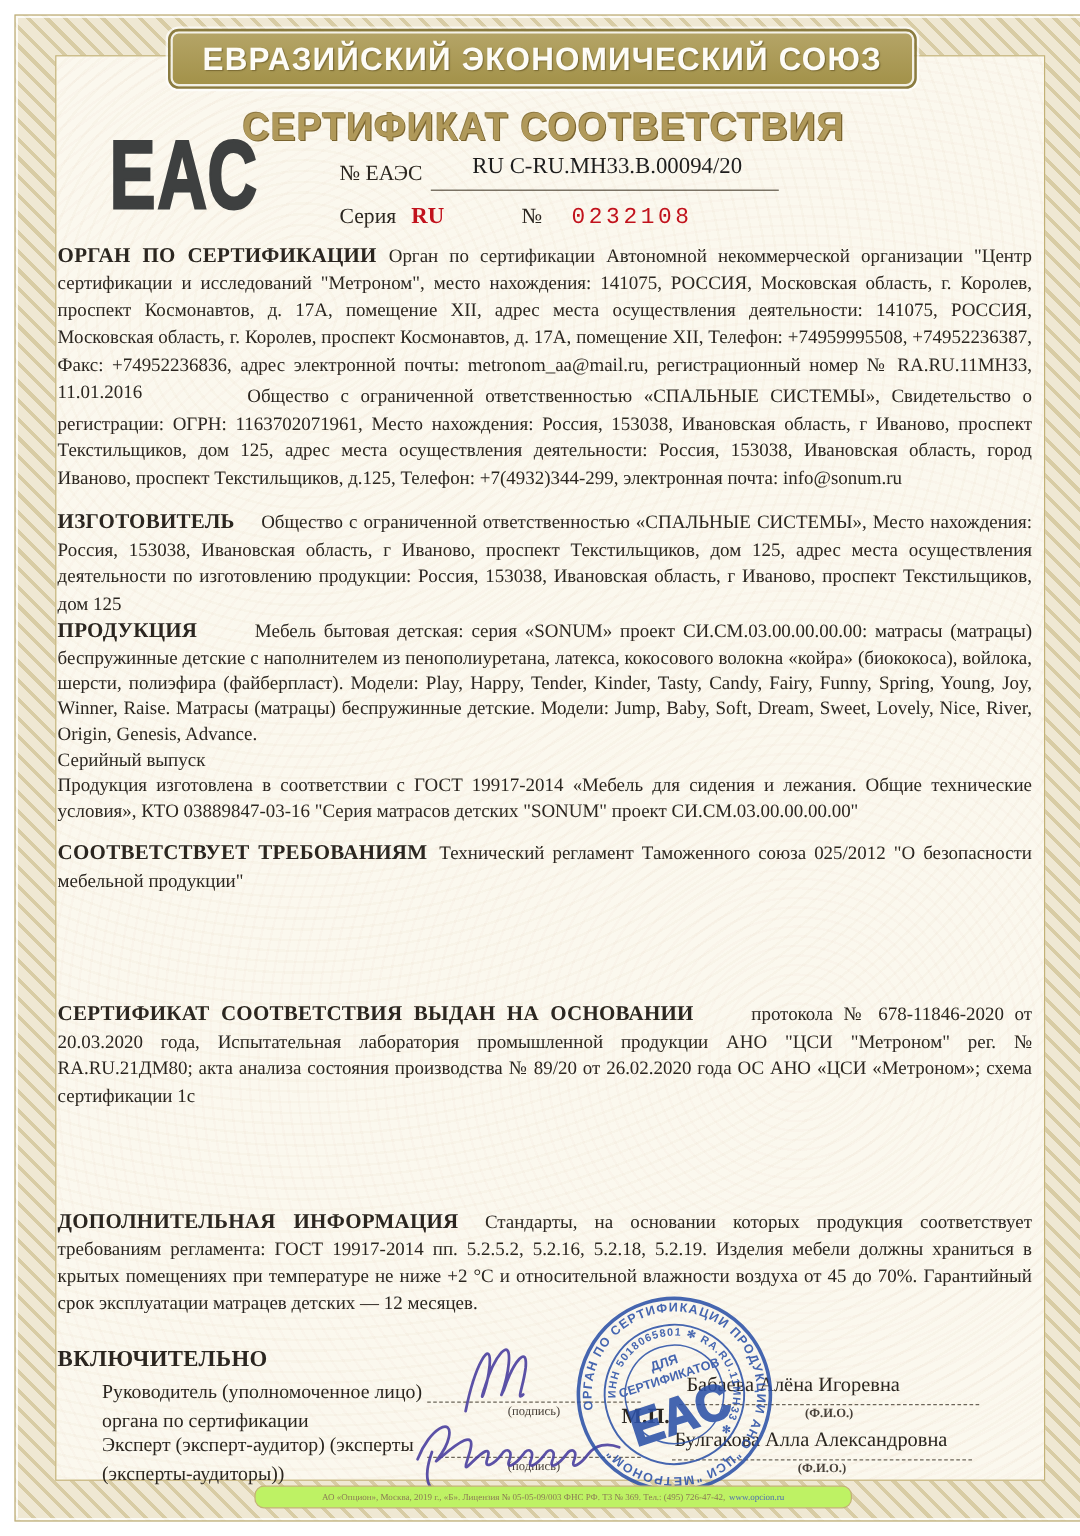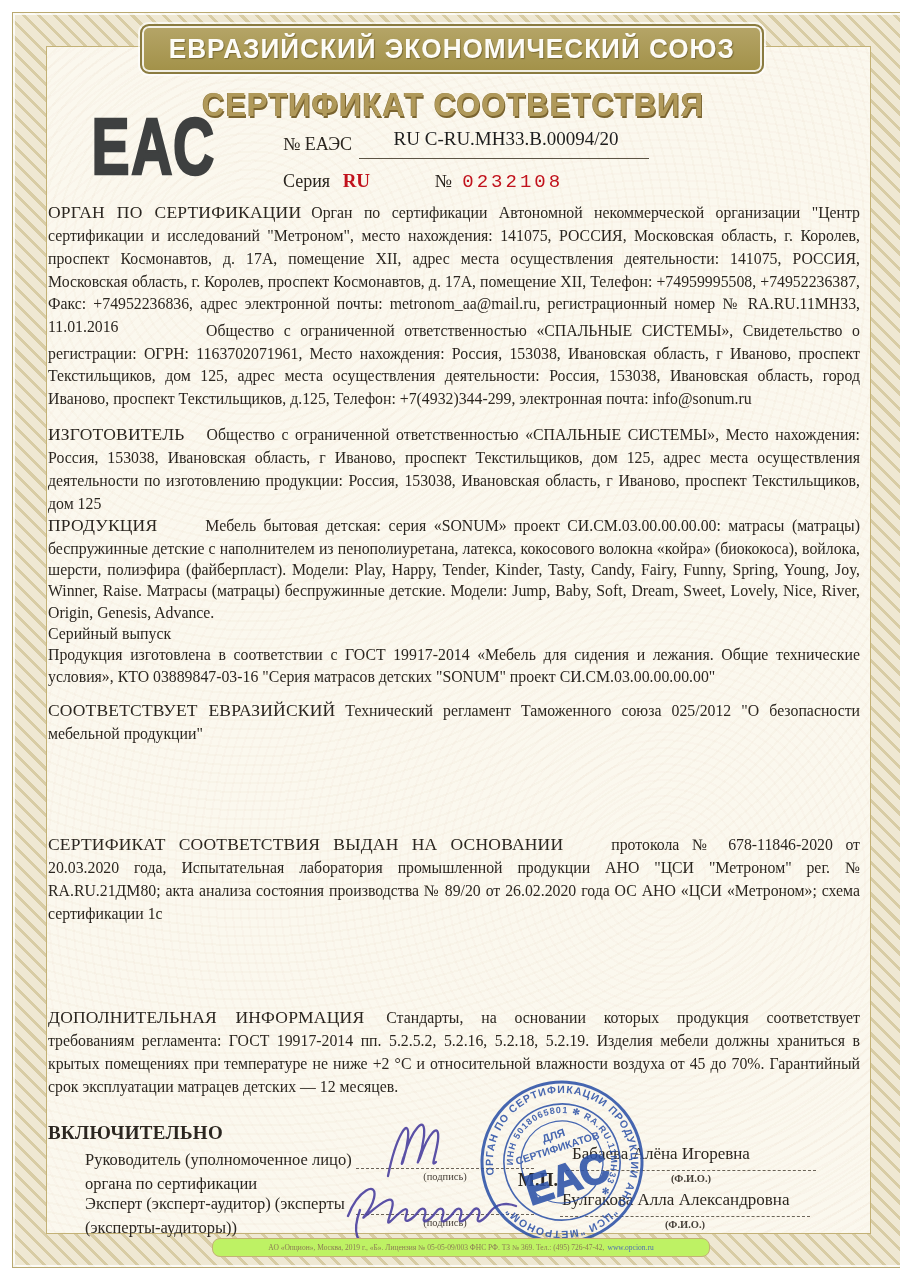--- a/index.html
+++ b/index.html
@@ -37,25 +37,25 @@
   .numrow{position:absolute;left:283px;top:134px;z-index:3;font-size:18px;}
   .numrow .lbl-no{font-size:18px;}
   .num-value{position:absolute;left:78px;top:-6px;width:290px;text-align:center;
     font-family:Liberation Serif, serif;font-size:19px;color:#1d1d1d;white-space:nowrap;}
   .num-line{position:absolute;left:76px;top:24px;width:290px;border-bottom:1.5px solid #5b5344;}
 
   .seriesrow{position:absolute;left:283px;top:170px;z-index:3;font-size:18px;}
   .red{color:#c1121c;}
   .series-ru{font-weight:bold;font-size:19px;margin-left:8px;}
   .series-no{margin-left:60px;}
-  .series-num{font-family:"Liberation Mono",monospace;font-size:19px;letter-spacing:3px;margin-left:6px;}
+  .series-num{font-family:"Liberation Mono",monospace;font-size:19px;letter-spacing:3px;margin-left:20px;}
 
   
   .sec{position:absolute;left:48px;width:812px;font-size:15.8px;line-height:1.44;text-align:justify;z-index:2;}
-  .lbl{font-weight:normal;font-size:17.5px;letter-spacing:.2px;white-space:nowrap;}
+  .lbl{font-weight:bold;font-size:17.5px;letter-spacing:.2px;white-space:nowrap;}
   .gap-s{display:inline-block;width:10px;}
   .gap-m{display:inline-block;width:22px;}
   .gap-l{display:inline-block;width:48px;}
   #sec-org{top:200px;}
   #sec-applicant{top:320px;}
   #sec-applicant .appl-text{text-indent:158px;margin:0;}
   #sec-manufacturer{top:422px;}
   #sec-product{top:514px;line-height:1.35;}
   #sec-product .pline{margin:0;}
   #sec-tnved{top:654px;}
@@ -147,21 +147,21 @@
   </div>
 
   <div class="sec" id="sec-product">
     <span class="lbl">ПРОДУКЦИЯ</span><span class="gap-l"></span><span>Мебель бытовая детская: серия «SONUM» проект СИ.СМ.03.00.00.00.00: матрасы (матрацы) беспружинные детские с наполнителем из пенополиуретана, латекса, кокосового волокна «койра» (биококоса), войлока, шерсти, полиэфира (файберпласт). Модели:  Play, Happy, Tender, Kinder, Tasty, Candy, Fairy, Funny, Spring, Young, Joy, Winner, Raise. Матрасы (матрацы) беспружинные детские. Модели: Jump, Baby, Soft, Dream, Sweet, Lovely, Nice, River, Origin, Genesis, Advance.</span>
     <p class="pline">Серийный выпуск</p>
     <p class="pline">Продукция изготовлена в соответствии с  ГОСТ 19917-2014 «Мебель для сидения и лежания. Общие технические условия», КТО 03889847-03-16 "Серия матрасов детских "SONUM" проект СИ.СМ.03.00.00.00.00"</p>
   </div>
 
 
   <div class="sec" id="sec-req">
-    <span class="lbl">СООТВЕТСТВУЕТ ЕВРАЗИЙСКИЙ</span><span class="gap-s"></span><span>Технический регламент Таможенного союза  025/2012 "О безопасности мебельной продукции"</span>
+    <span class="lbl">СООТВЕТСТВУЕТ ТРЕБОВАНИЯМ</span><span class="gap-s"></span><span>Технический регламент Таможенного союза  025/2012 "О безопасности мебельной продукции"</span>
   </div>
 
   <div class="sec" id="sec-basis">
     <span class="lbl">СЕРТИФИКАТ СООТВЕТСТВИЯ ВЫДАН НА ОСНОВАНИИ</span><span class="gap-l"></span><span>протокола  №  678-11846-2020  от 20.03.2020 года, Испытательная лаборатория промышленной продукции АНО "ЦСИ "Метроном" рег. № RA.RU.21ДМ80; акта анализа состояния производства №  89/20 от 26.02.2020 года  ОС АНО «ЦСИ «Метроном»;  схема сертификации 1с</span>
   </div>
 
   <div class="sec" id="sec-add">
     <span class="lbl">ДОПОЛНИТЕЛЬНАЯ ИНФОРМАЦИЯ</span><span class="gap-m"></span><span>Стандарты, на основании которых продукция соответствует требованиям регламента: ГОСТ 19917-2014 пп. 5.2.5.2, 5.2.16, 5.2.18, 5.2.19. Изделия мебели должны храниться в крытых помещениях при температуре не ниже +2 °С и относительной влажности воздуха от 45 до 70%. Гарантийный срок эксплуатации матрацев детских — 12 месяцев.</span>
   </div>
 

